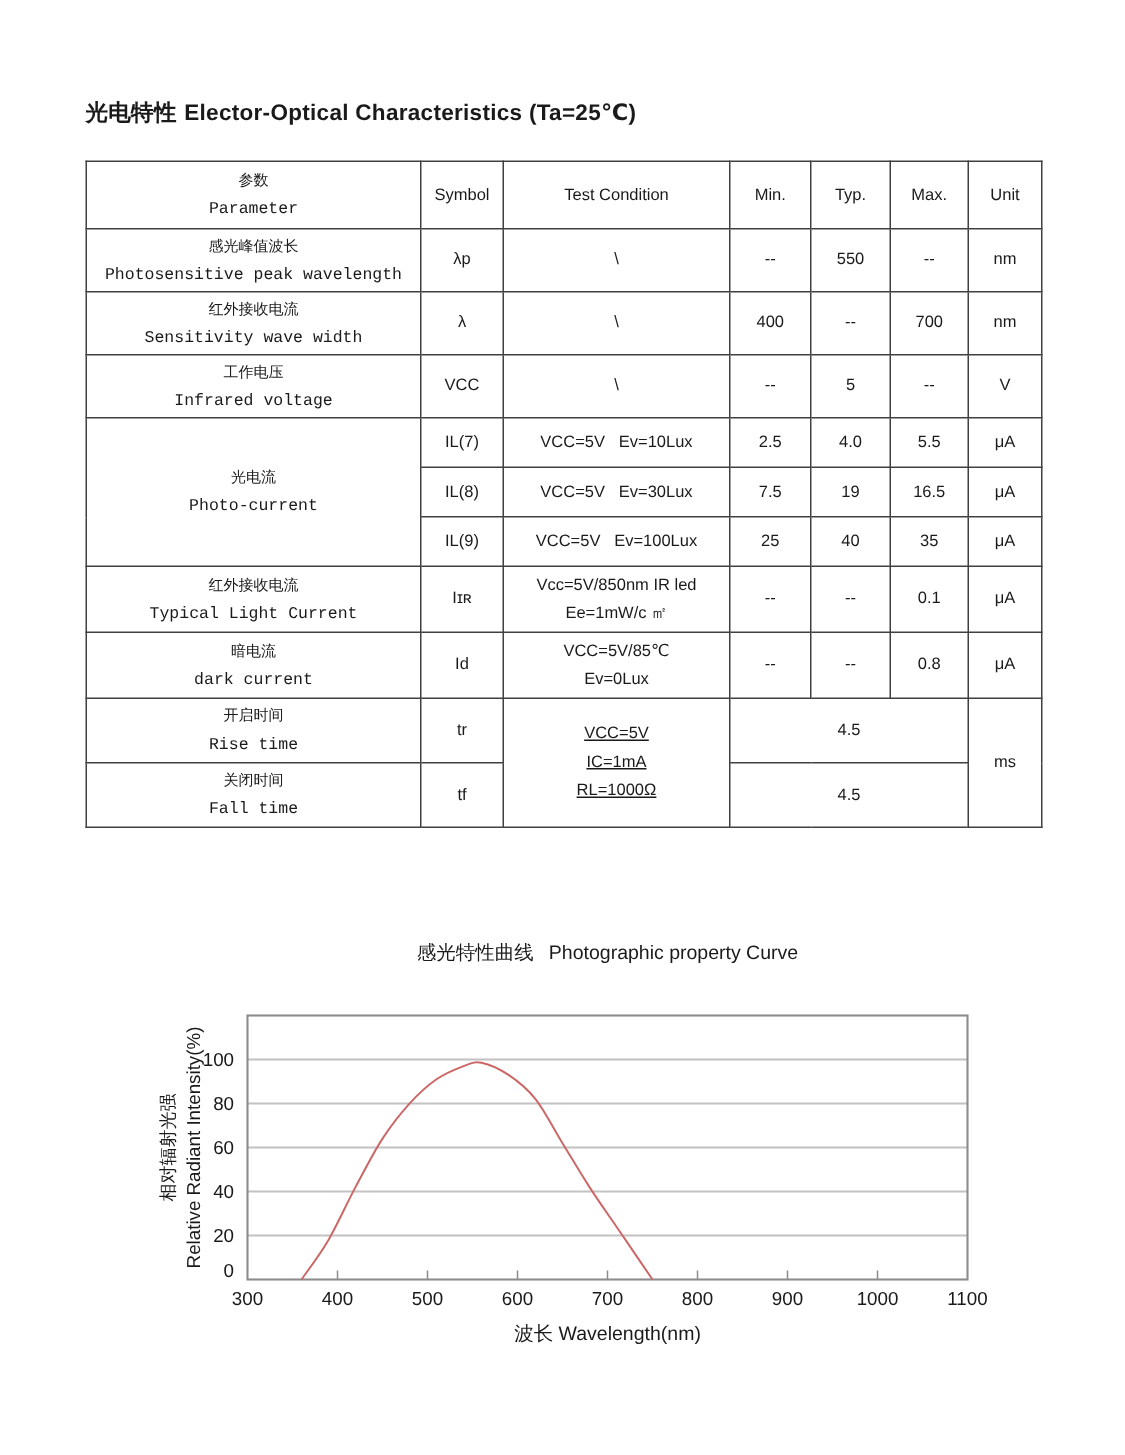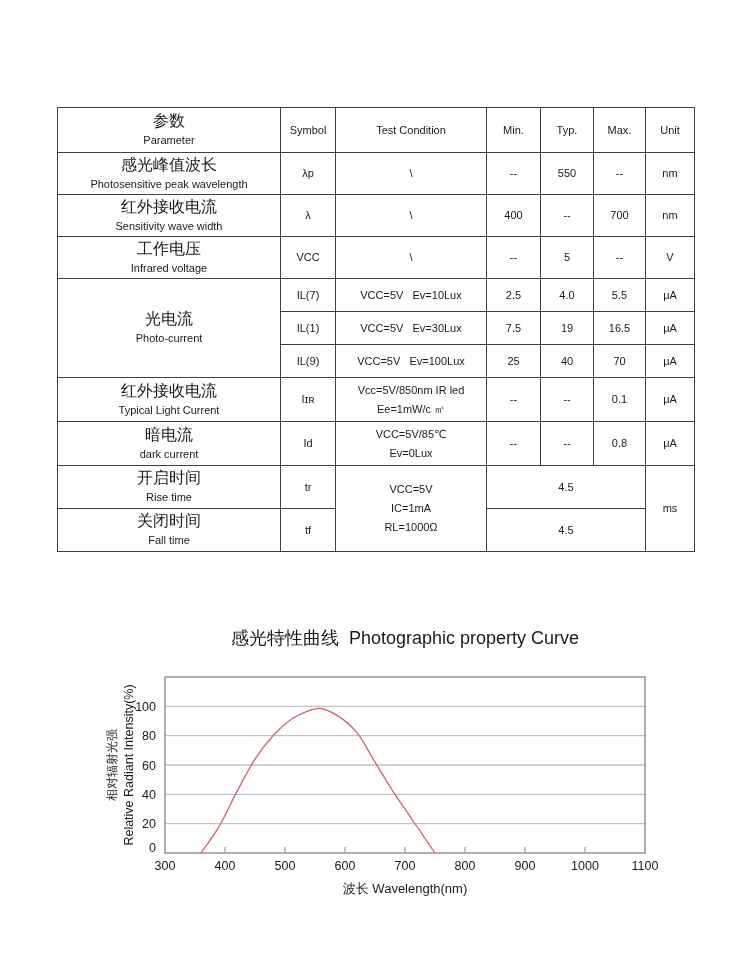--- a/index.html
+++ b/index.html
@@ -10,41 +10,44 @@
   .sec-title{position:absolute;left:57px;font-size:15px;font-weight:bold;letter-spacing:0.2px;white-space:nowrap;}
   .sec-title .zh{margin-right:5px;}
   
   table.eo{
     position:absolute;left:57px;top:107px;border-collapse:collapse;table-layout:fixed;width:637px;
   }
   table.eo td,table.eo th{
     border:1px solid #404040;text-align:center;vertical-align:middle;
     font-size:11px;font-weight:normal;padding:0 2px;line-height:19px;
   }
-  .zh-line{font-size:16px;display:block;line-height:20px;}
-  .en-line{font-size:11px;display:block;line-height:18px;}
+  .zh-line{font-size:10px;display:block;line-height:20px;}
+  .en-line{font-size:11px;display:block;line-height:18px;font-family:Liberation Mono, monospace;}
   .r46{height:45px}.r42{height:42px}.r33{height:33px}.r44{height:44px}.r43{height:43px}
   .cond2 span{display:block;line-height:19px;}
-  .cond3 span{display:block;line-height:19px;}
+  .cond3 span{display:block;line-height:19px;text-decoration:underline;}
   
-  .chart-title{position:absolute;left:165px;top:626px;width:480px;text-align:center;font-size:18px;white-space:nowrap;}
+  .chart-title{position:absolute;left:165px;top:626px;width:480px;text-align:center;font-size:13px;white-space:nowrap;}
   .chart-title .zh{margin-right:10px;}
   #chart-svg{position:absolute;left:80px;top:655px;}
   #chart-svg .grid{stroke:#c2c2c2;stroke-width:1.4;}
   #chart-svg .frame{fill:none;stroke:#8c8c8c;stroke-width:1.4;}
   #chart-svg .tickline{stroke:#8c8c8c;stroke-width:1;}
   #chart-svg text{font-family:"Liberation Sans","DejaVu Sans",sans-serif;font-size:12.5px;fill:#1a1a1a;}
   #chart-svg .axis-title{font-size:13px;}
   #chart-svg .ylab-zh{font-size:12px;}
 </style>
 </head>
 <body>
 
 <div class="page">
 
+  <div class="sec-title" style="top:66px;">
+    <span class="zh">光电特性</span><span>Elector-Optical Characteristics (Ta=25℃)</span>
+  </div>
 
   <table class="eo">
     <colgroup>
       <col style="width:223px">
         <col style="width:55px">
         <col style="width:151px">
       <col style="width:54px">
         <col style="width:53px">
         <col style="width:52px">
         <col style="width:49px">
@@ -108,33 +111,33 @@
         <span class="en-line">Photo-current</span>
       </td>
       <td>IL(7)</td>
       <td>VCC=5V&nbsp;&nbsp;&nbsp;Ev=10Lux</td>
       <td>2.5</td>
       <td>4.0</td>
       <td>5.5</td>
       <td>μA</td>
     </tr>
     <tr class="r33">
-      <td>IL(1)</td>
+      <td>IL(8)</td>
       <td>VCC=5V&nbsp;&nbsp;&nbsp;Ev=30Lux</td>
       <td>7.5</td>
       <td>19</td>
       <td>16.5</td>
       <td>μA</td>
     </tr>
     <tr class="r33">
       <td>IL(9)</td>
       <td>VCC=5V&nbsp;&nbsp;&nbsp;Ev=100Lux</td>
       <td>25</td>
       <td>40</td>
-      <td>70</td>
+      <td>35</td>
       <td>μA</td>
     </tr>
 
     <tr class="r44">
       <td>
         <span class="zh-line">红外接收电流</span>
         <span class="en-line">Typical Light Current</span>
       </td>
       <td>Iɪʀ</td>
       <td class="cond2">

